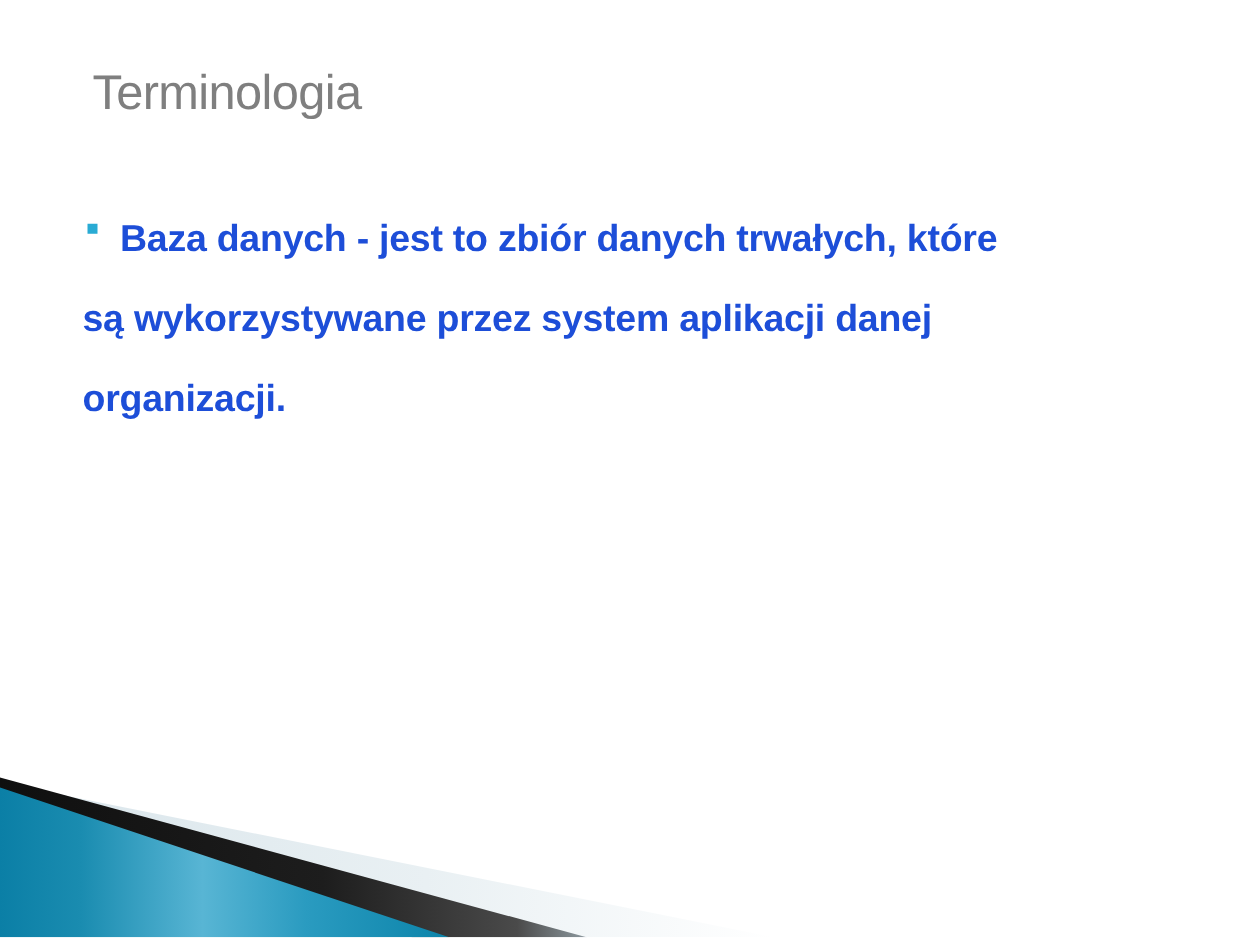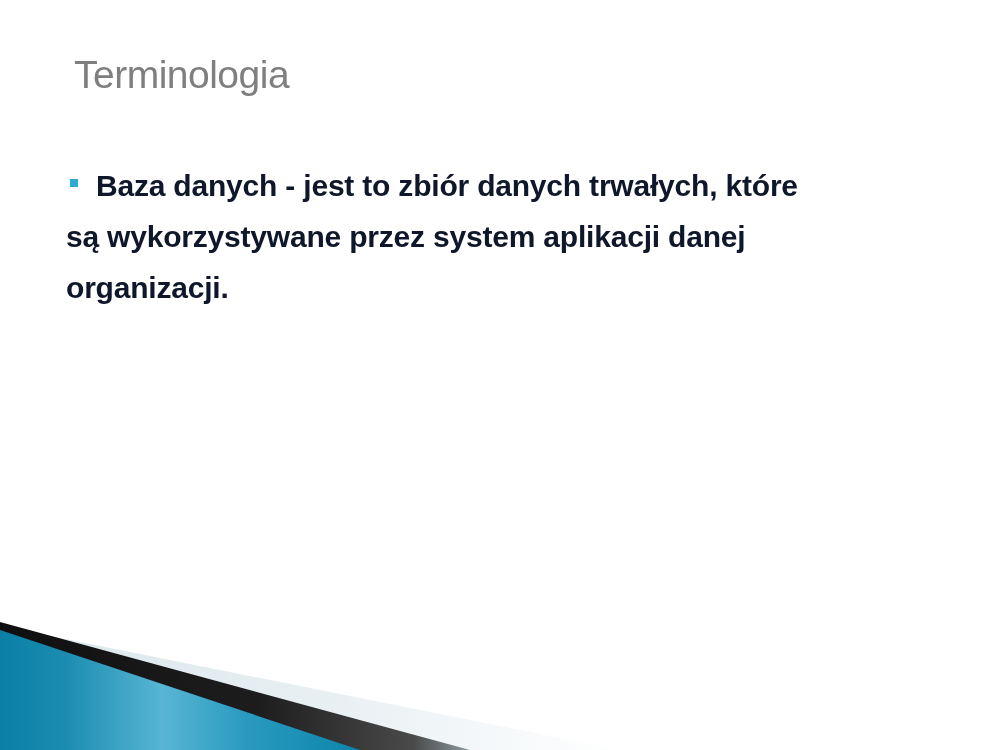--- a/index.html
+++ b/index.html
@@ -59,24 +59,24 @@
     background: #29abd4;
     display: block;
   }
 
   .bullet-text {
     display: block;
     margin: 0;
     padding: 0 0 0 0;
     text-indent: 30px;
     font-size: 30px;
-    line-height: 51px;
+    line-height: 64px;
     font-weight: bold;
     letter-spacing: -0.2px;
-    color: #0f172a;
+    color: #1d4ed8;
     width: 740px;
   }
 
   
   .deco {
     position: absolute;
     left: 0;
     bottom: 0;
     width: 1000px;
     height: 140px;

